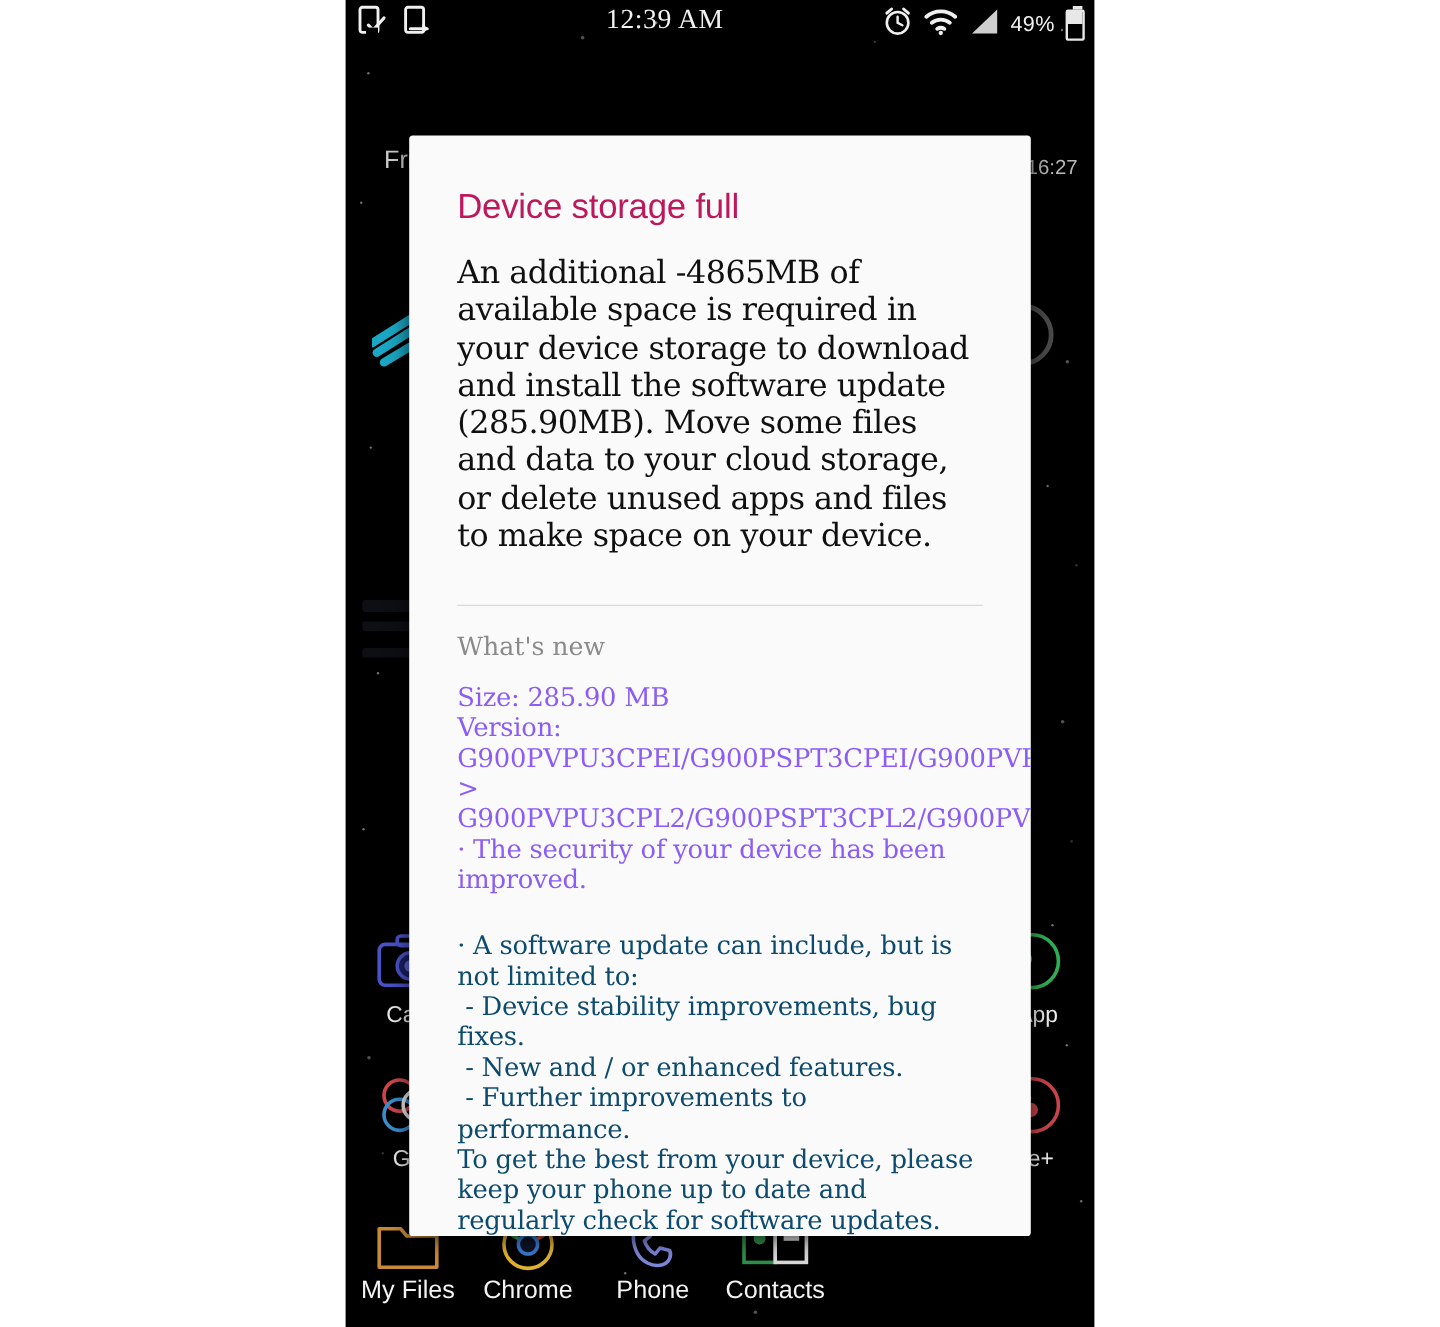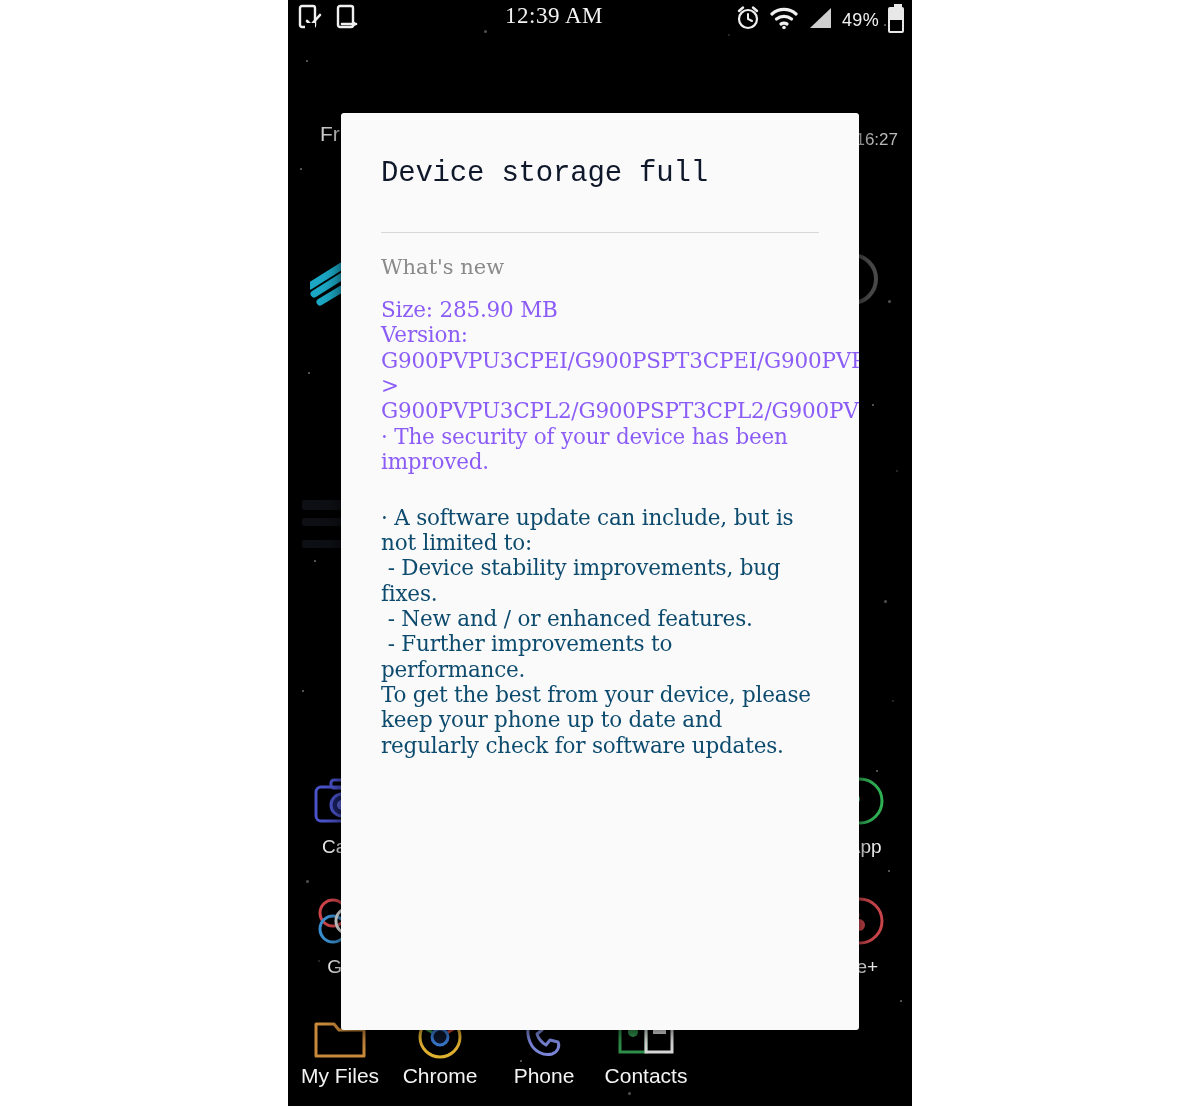--- a/index.html
+++ b/index.html
@@ -95,22 +95,22 @@
     width:518px; height:917px;
     background:#fafafa;
     border-radius:3px;
     z-index:30;
     box-shadow:0 2px 18px rgba(0,0,0,.7);
     overflow:hidden;
     display:flex; flex-direction:column;
   }
   .dlg-title{
     margin:44px 40px 0 40px;
-    font-size:29px; color:#0f172a;
-    font-family:Liberation Mono, monospace;
+    font-size:29px; color:#be185d;
+    font-family:Liberation Sans, sans-serif;
     letter-spacing:-.2px;
   }
   .dlg-body{
     margin:22px 40px 0 40px;
     font-size:26.5px; line-height:1.18;
     color:#101010;
     font-family:"DejaVu Serif", serif;
     letter-spacing:-.4px;
   }
   .dlg-divider{
@@ -323,20 +323,21 @@
         </svg>
       </div>
       <div class="lbl">Contacts</div>
     </div>
 
 
   </div>
 
   <div id="dialog">
     <div class="dlg-title">Device storage full</div>
+    <div class="dlg-body">An additional -4865MB of available space is required in your device storage to download and install the software update (285.90MB). Move some files and data to your cloud storage, or delete unused apps and files to make space on your device.</div>
     <div class="dlg-divider"></div>
     <div class="dlg-whatsnew">What's new</div>
     <div class="dlg-meta">Size: 285.90 MB
 Version: G900PVPU3CPEI/G900PSPT3CPEI/G900PVPU3CPEI &gt; G900PVPU3CPL2/G900PSPT3CPL2/G900PVPU3CPL2
 · The security of your device has been improved.</div>
     <div class="dlg-meta2">· A software update can include, but is not limited to:
  - Device stability improvements, bug fixes.
  - New and / or enhanced features.
  - Further improvements to performance.
 To get the best from your device, please keep your phone up to date and regularly check for software updates.</div>

